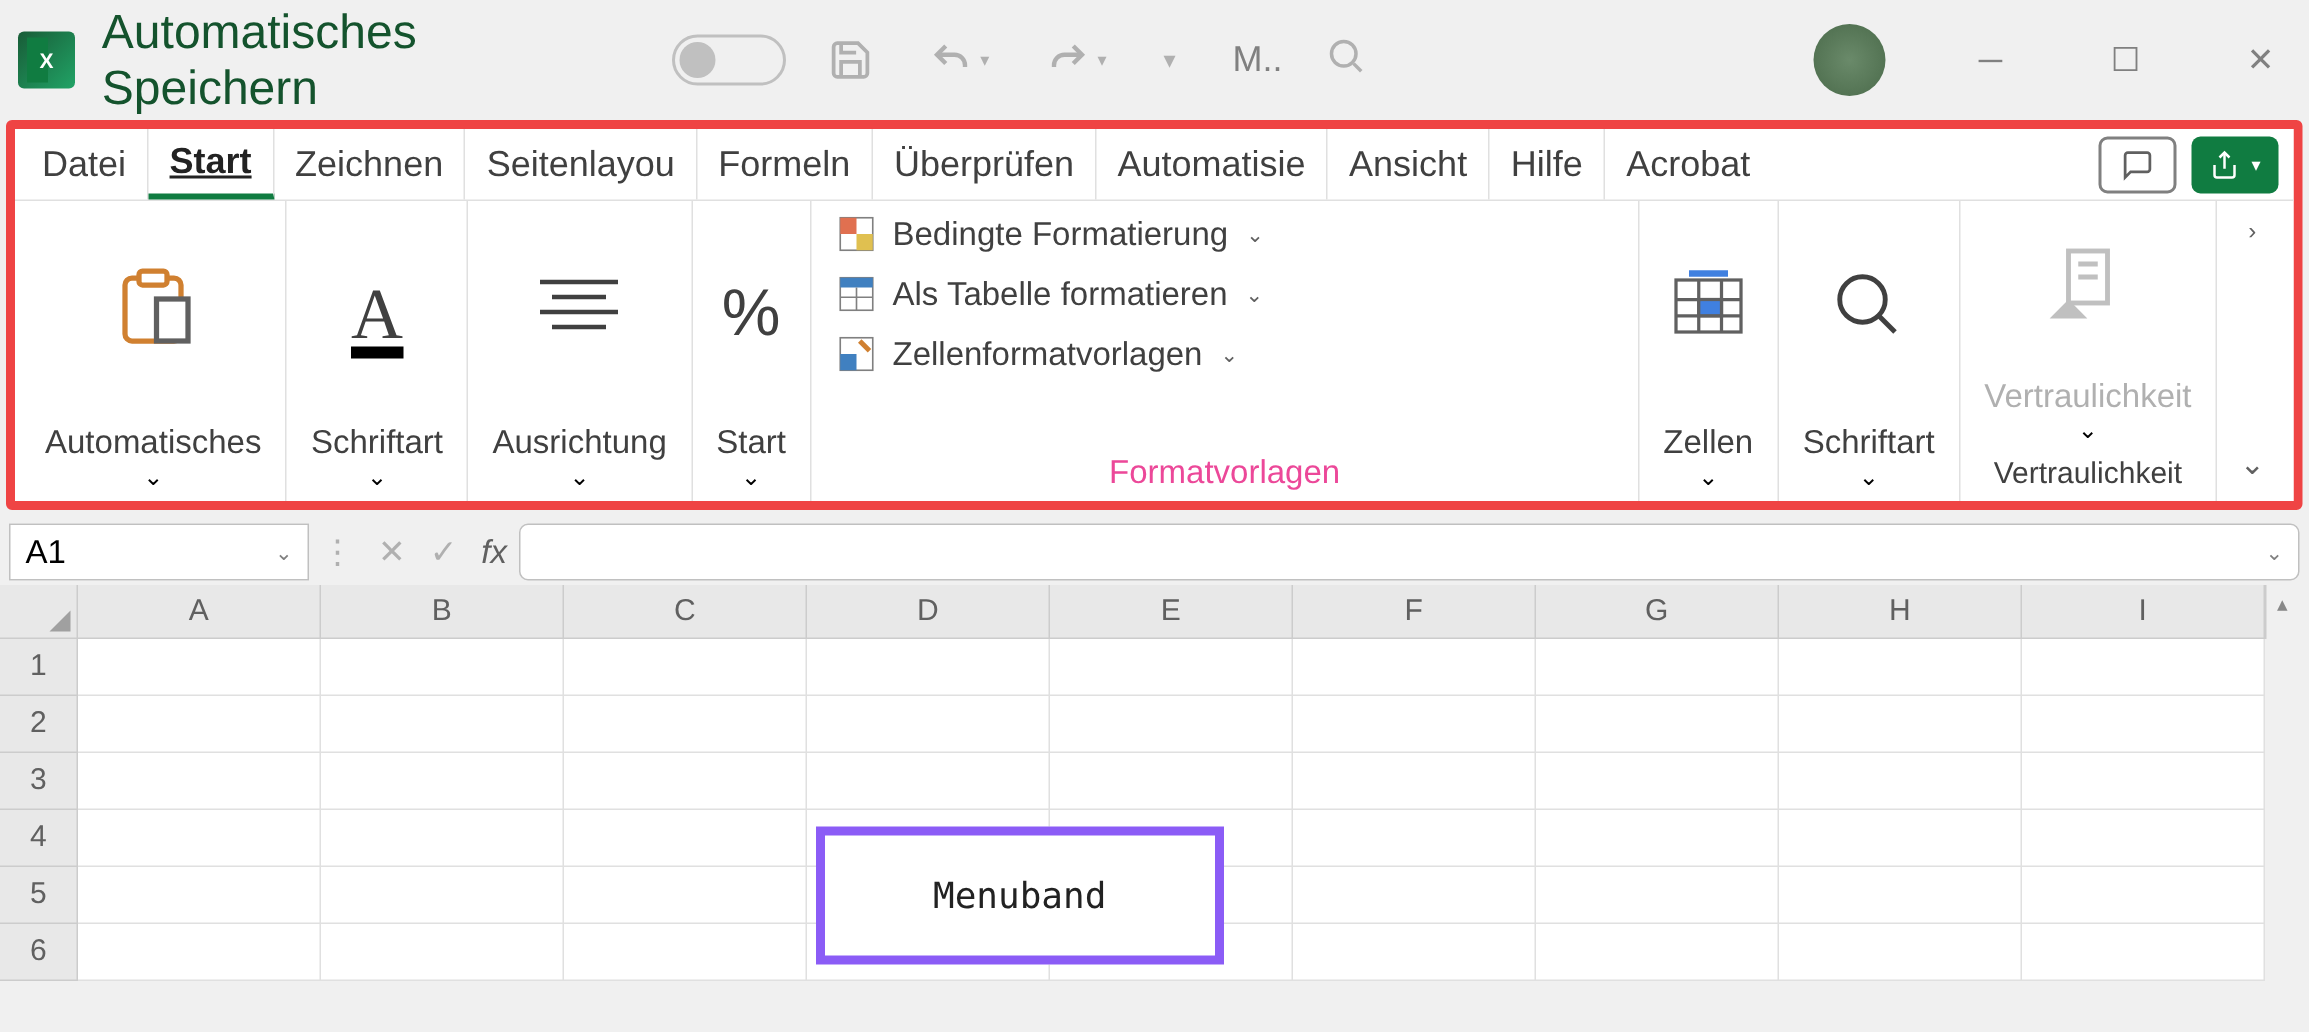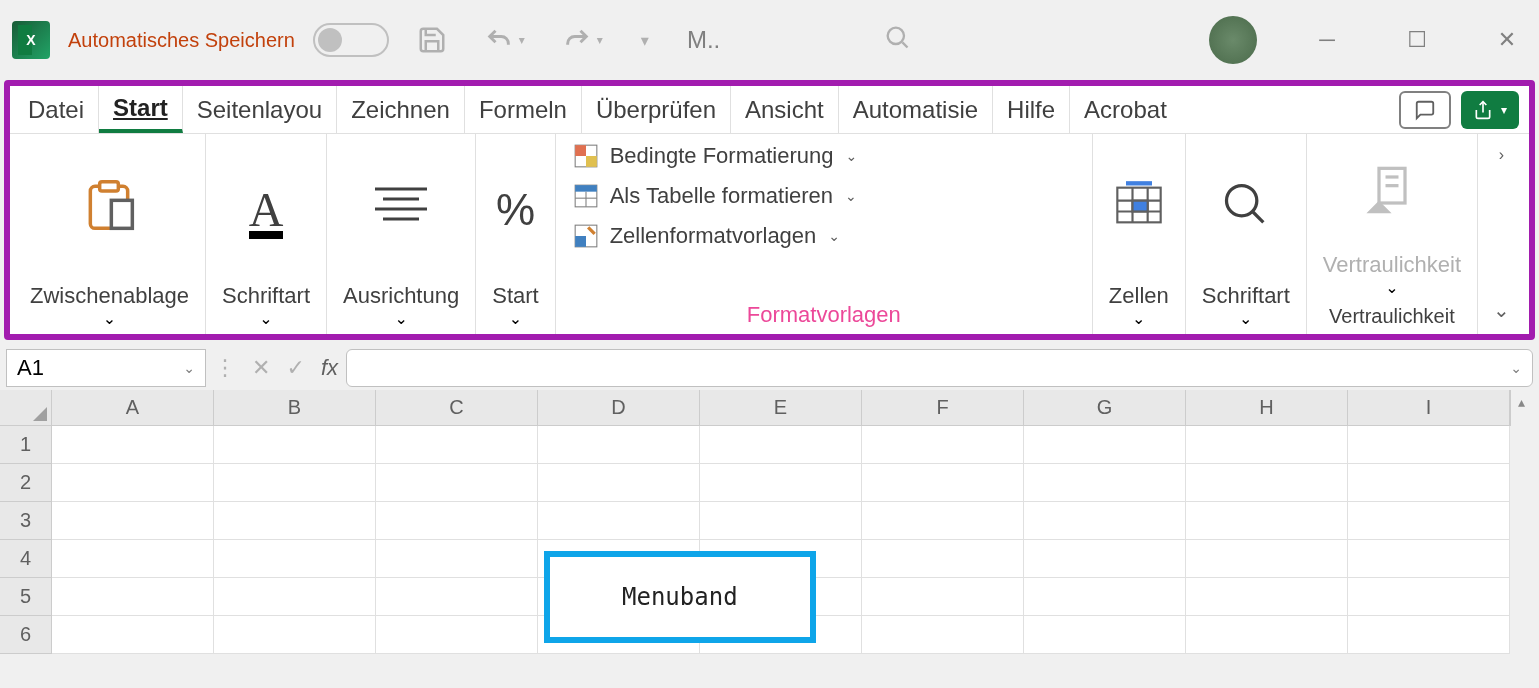--- a/index.html
+++ b/index.html
@@ -35,22 +35,22 @@
   }
   .excel-logo::before {
     content: "";
     position: absolute;
     left: 6px;
     width: 14px; height: 30px;
     background: #107c41;
   }
   .excel-logo span { position: relative; z-index:1; font-size:14px; }
   .autosave-label {
-    color: #c2410c;
-    font-size: 20px;
+    color: #14532d;
+    font-size: 32px;
   }
   .autosave-toggle {
     width: 76px; height: 34px;
     border: 2px solid #c0c0c0;
     border-radius: 17px;
     position: relative;
     background: #f0f0f0;
   }
   .autosave-toggle::before {
     content: ""; position: absolute; left: 3px; top: 3px;
@@ -84,21 +84,21 @@
   }
   .win-btn {
     color: #808080;
     font-size: 22px;
     width: 40px; text-align: center;
   }
 
   
   .ribbon-highlight {
     margin: 0 4px;
-    border: 6px solid #a21caf;
+    border: 6px solid #ef4444;
     border-radius: 4px;
     background: #fff;
   }
 
   
   .tabs {
     height: 48px;
     display: flex;
     align-items: stretch;
     border-bottom: 1px solid #e0e0e0;
@@ -326,21 +326,21 @@
     color: #888;
     text-align: center;
     padding-top: 4px;
   }
 
   
   .callout {
     position: absolute;
     left: 544px;
     top: 551px;
-    border: 6px solid #0ea5e9;
+    border: 6px solid #8b5cf6;
     background: #fff;
     padding: 26px 72px;
     font-size: 24px;
     font-family: Consolas, monospace;
     color: #222;
   }
 </style>
 </head>
 <body>
 
@@ -385,26 +385,26 @@
     <div class="win-btn">☐</div>
     <div class="win-btn">✕</div>
   </div>
 </div>
 
 <div class="ribbon-highlight">
 
   <div class="tabs">
     <div class="tab">Datei</div>
     <div class="tab active">Start</div>
+    <div class="tab">Zeichnen</div>
     <div class="tab">Seitenlayou</div>
-    <div class="tab">Zeichnen</div>
     <div class="tab">Formeln</div>
     <div class="tab">Überprüfen</div>
+    <div class="tab">Automatisie</div>
     <div class="tab">Ansicht</div>
-    <div class="tab">Automatisie</div>
     <div class="tab">Hilfe</div>
     <div class="tab" style="border-right:none">Acrobat</div>
     <div class="tabs-right">
       <div class="comments-btn">
         <svg width="22" height="22" viewBox="0 0 24 24" fill="none" stroke="#606060" stroke-width="2">
             <path d="M21 15a2 2 0 0 1-2 2H7l-4 4V5a2 2 0 0 1 2-2h14a2 2 0 0 1 2 2z"></path>
           </svg>
       </div>
       <div class="share-btn">
         <svg width="20" height="20" viewBox="0 0 24 24" fill="none" stroke="#fff" stroke-width="2">
@@ -423,21 +423,21 @@
       <div class="group-icon-area">
         <div class="big-icon">
           <svg width="56" height="56" viewBox="0 0 24 24" fill="none" stroke="#d08030" stroke-width="1.5">
               <rect x="8" y="2" width="8" height="4" rx="1"></rect>
               <path d="M16 4h2a2 2 0 0 1 2 2v14a2 2 0 0 1-2 2H6a2 2 0 0 1-2-2V6a2 2 0 0 1 2-2h2"></path>
               <rect x="13" y="10" width="9" height="12" fill="#fff" stroke="#606060"></rect>
             </svg>
         </div>
       </div>
       <div class="group-label">
-        <span>Zwischenablage</span>
+        <span>Automatisches</span>
       </div>
       <span class="chev">⌄</span>
     </div>
 
     <div class="group">
       <div class="group-icon-area">
         <div class="big-icon" style="position:relative;">
           <span style="font-family:serif;font-size:48px;color:#404040">A</span>
           <div style="position:absolute;left:0;right:0;bottom:-2px;height:8px;background:#000"></div>
         </div>

